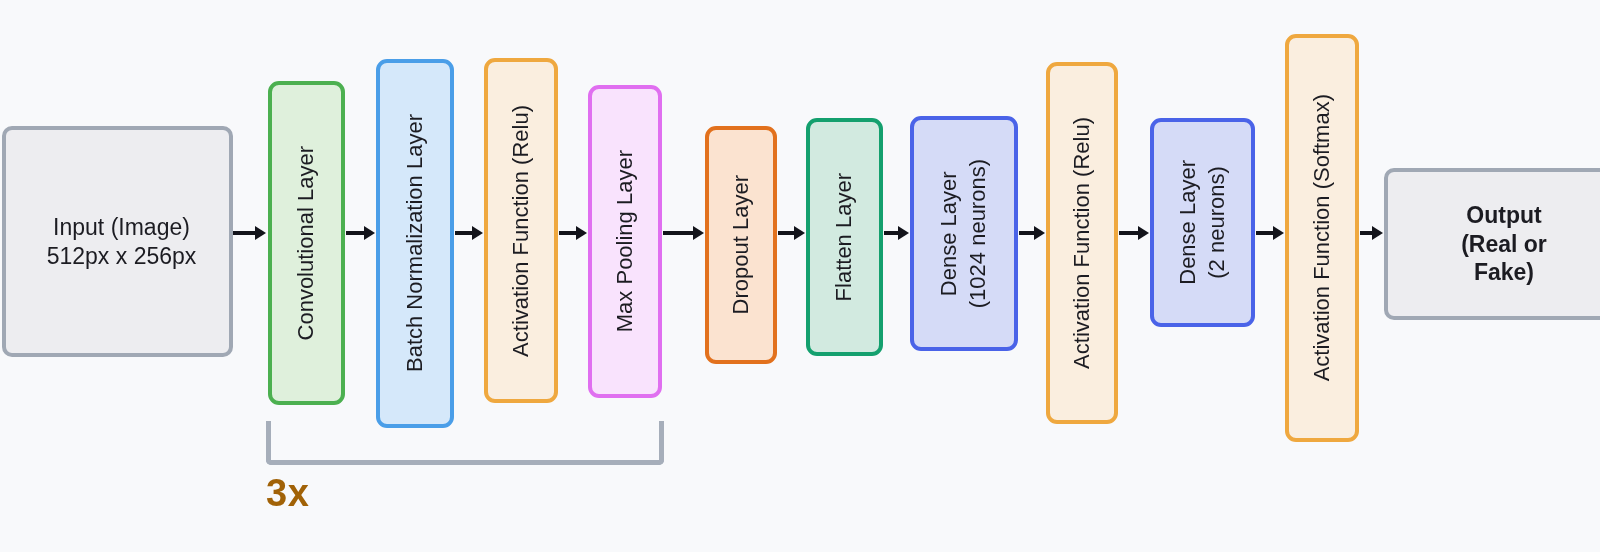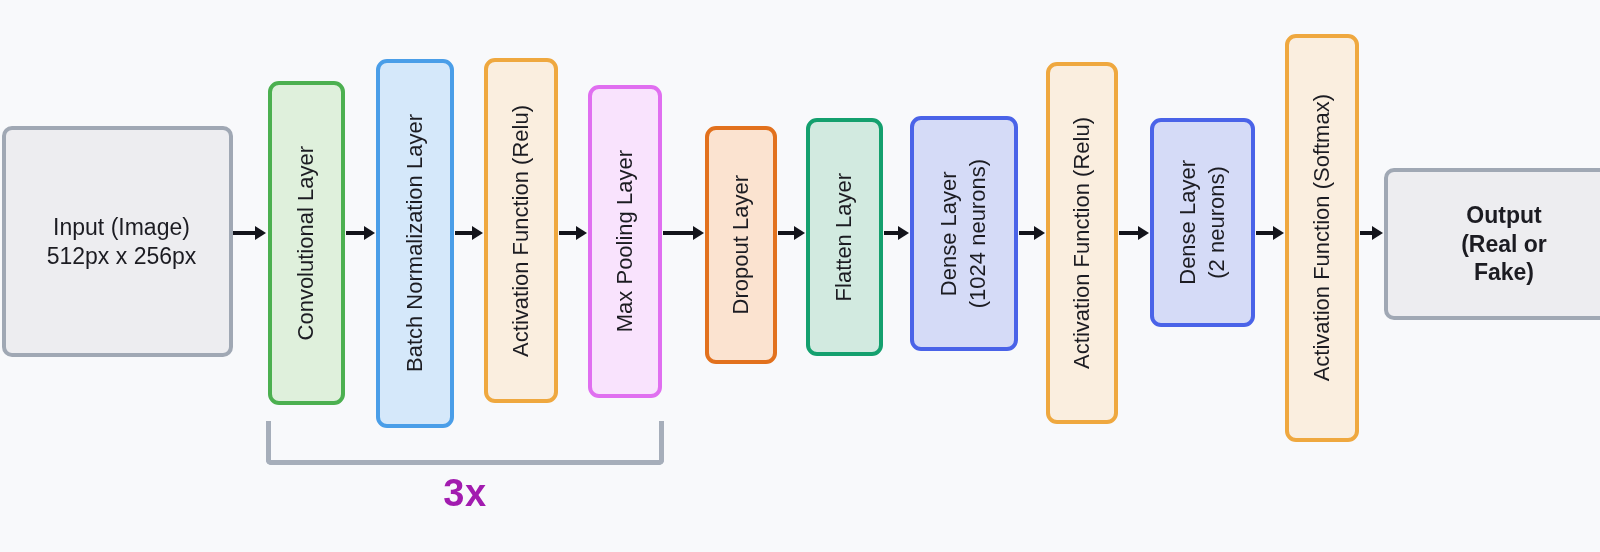--- a/index.html
+++ b/index.html
@@ -84,22 +84,22 @@
     position: absolute;
     box-sizing: border-box;
     border: 5px solid #a6aeba;
     border-top: none;
     border-radius: 0 0 5px 5px;
   }
   .bracket-label {
     position: absolute;
     font-size: 38px;
     font-weight: 700;
-    color: #a21caf;
-    text-align: center;
+    color: #a16207;
+    text-align: left;
     letter-spacing: 0.5px;
   }
 </style>
 </head>
 <body>
 
 <div id="diagram" style="background: rgb(248, 249, 251);">
     <div class="arrow" style="left: 233px; top: 226px; width: 33px;">
       <span class="shaft" style="width: 22px;"></span>
       <span class="head" style="left: 22px;"></span>

